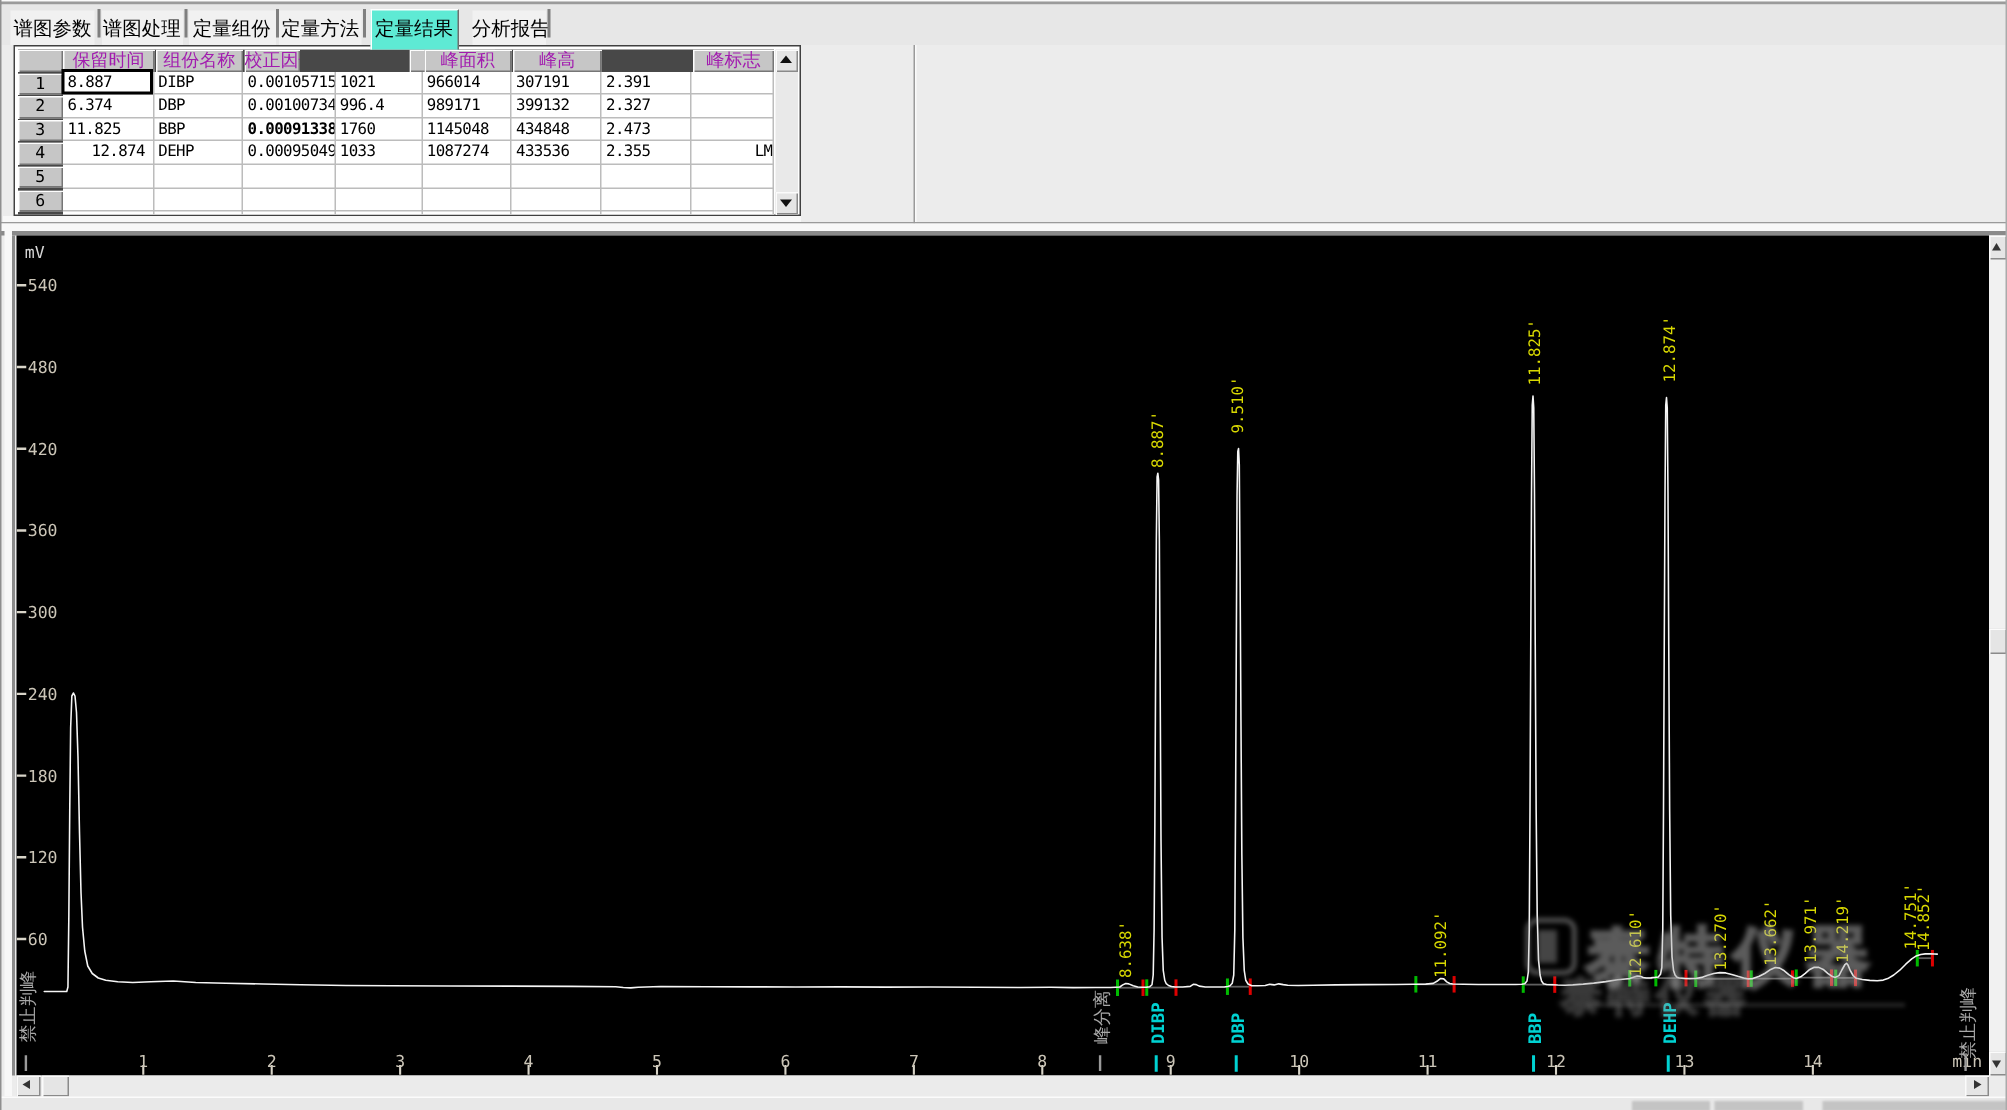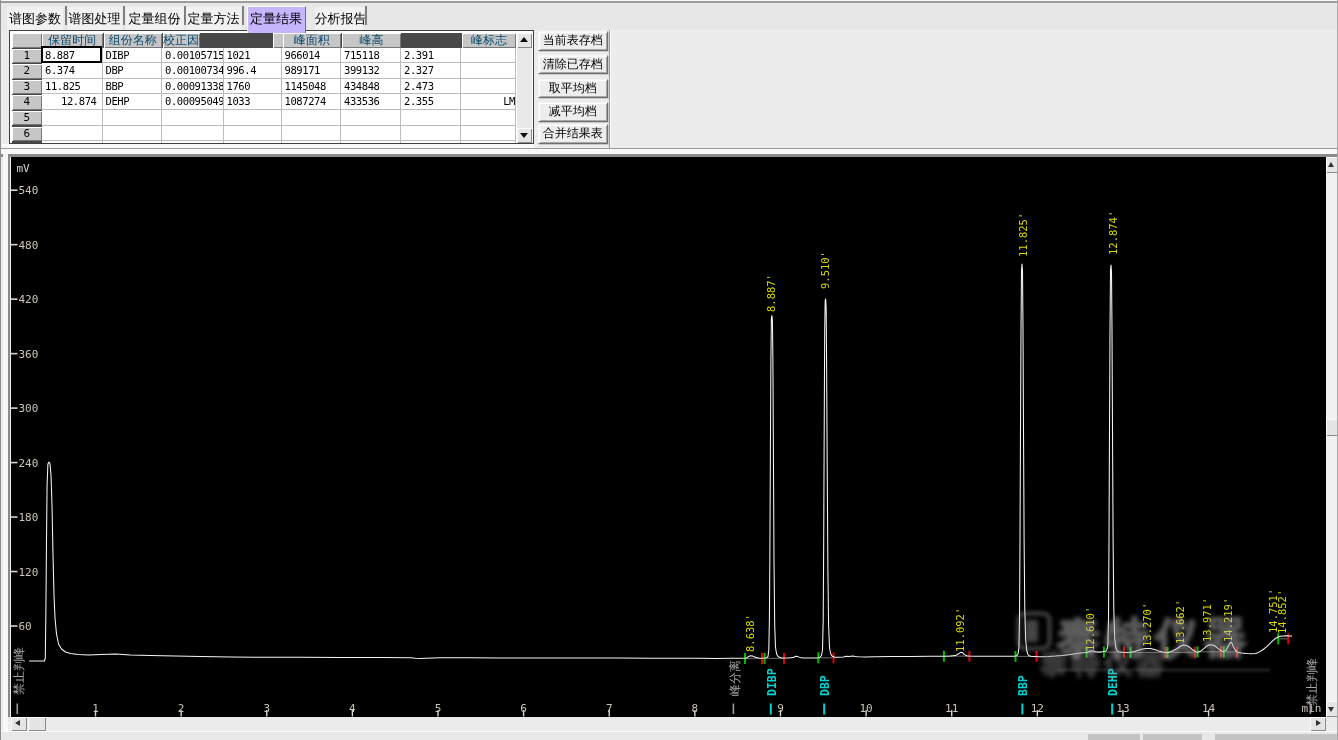--- a/index.html
+++ b/index.html
@@ -11,28 +11,28 @@
   #top-edge{left:0;top:0;width:1338px;height:1px;background:#fafafa;}
   #top-edge2{left:0;top:1px;width:1338px;height:1.5px;background:#9b9b9b;}
   #left-edge{left:0;top:0;width:1px;height:740px;background:#8f8f8f;}
   #right-edge{left:1337px;top:0;width:1px;height:740px;background:#aaaaaa;}
   
   #tabbar{left:1px;top:2.5px;width:1336px;height:27.5px;background:#e7e7e7;}
   .tab{position:absolute;top:3.5px;height:24.5px;background:#f1f1f1;color:#000;
        font-size:13px;line-height:24px;text-align:center;white-space:nowrap;}
   .tab.inactive{top:4.5px;height:22.5px;}
   .tab.active{border-top:1.5px solid #fdfdfd;border-left:1.5px solid #fdfdfd;border-right:1.5px solid #6f6f6f;
-       height:26.5px;background:#c4b5fd;z-index:3;}
+       height:26.5px;background:#5eead4;z-index:3;}
   .tabsep{position:absolute;top:3.5px;width:2px;height:19px;background:#7f7f7f;}
   
   #panel{left:1px;top:30px;width:1336px;height:119.5px;background:#ececec;}
   #table-border{left:8px;top:0px;width:525px;height:113.5px;border:1.5px solid #404040;background:#ffffff;}
   #table-white-under{left:1px;top:113.5px;width:532px;height:4px;background:#f8f8f8;}
   #hdr-strip{left:1.5px;top:1.5px;height:15px;background:#484848;width:506.5px;}
-  .hcell{position:absolute;top:0;height:15px;background:#c6c6c6;color:#0c4a6e;font-size:12px;
+  .hcell{position:absolute;top:0;height:15px;background:#c6c6c6;color:#a21caf;font-size:12px;
          line-height:14.5px;text-align:center;box-shadow:inset 1px 1px 0 #fdfdfd, inset -1px -1px 0 #767676;
          overflow:hidden;white-space:nowrap;}
   #rownum-strip{left:1.5px;top:1.5px;width:30.5px;background:#484848;height:110.2px;}
   .rcell{position:absolute;left:0;width:30.5px;background:#c6c6c6;color:#000;font-size:11px;
          font-family:"DejaVu Sans Mono",monospace;text-align:center;
          box-shadow:inset 1px 1px 0 #fdfdfd, inset -1px -1px 0 #767676;}
   #grid{left:32px;top:16.5px;width:474px;height:95.2px;background:#fff;overflow:hidden;}
   .gline-v{position:absolute;top:0;width:1px;height:100%;background:#bcbcbc;}
   .gline-h{position:absolute;left:0;height:1px;width:100%;background:#bcbcbc;}
   .dcell{position:absolute;color:#000;font-size:10.5px;letter-spacing:-0.4px;font-family:"DejaVu Sans Mono",monospace;
@@ -122,34 +122,34 @@
           <div class="gline-h" style="top: 30.2px;"></div>
           <div class="gline-h" style="top: 45.8px;"></div>
           <div class="gline-h" style="top: 61.4px;"></div>
           <div class="gline-h" style="top: 77px;"></div>
           <div class="gline-h" style="top: 92.6px;"></div>
           <div class="dcell" style="left: 0px; top: 0px; width: 59.5px; height: 14.6px; line-height: 14.6px;">8.887</div>
           <div class="dcell" style="left: 60.5px; top: 0px; width: 58.5px; height: 14.6px; line-height: 14.6px;">DIBP</div>
           <div class="dcell" style="left: 120px; top: 0px; width: 60.5px; height: 14.6px; line-height: 14.6px;">0.00105715</div>
           <div class="dcell" style="left: 181.5px; top: 0px; width: 57px; height: 14.6px; line-height: 14.6px;">1021</div>
           <div class="dcell" style="left: 239.5px; top: 0px; width: 58.5px; height: 14.6px; line-height: 14.6px;">966014</div>
-          <div class="dcell" style="left: 299px; top: 0px; width: 59px; height: 14.6px; line-height: 14.6px;">715118</div>
+          <div class="dcell" style="left: 299px; top: 0px; width: 59px; height: 14.6px; line-height: 14.6px;">307191</div>
           <div class="dcell" style="left: 359px; top: 0px; width: 59px; height: 14.6px; line-height: 14.6px;">2.391</div>
           <div class="dcell" style="left: 419px; top: 0px; width: 54px; height: 14.6px; line-height: 14.6px;"></div>
           <div class="dcell" style="left: 0px; top: 15.6px; width: 59.5px; height: 14.6px; line-height: 14.6px;">6.374</div>
           <div class="dcell" style="left: 60.5px; top: 15.6px; width: 58.5px; height: 14.6px; line-height: 14.6px;">DBP</div>
           <div class="dcell" style="left: 120px; top: 15.6px; width: 60.5px; height: 14.6px; line-height: 14.6px;">0.00100734</div>
           <div class="dcell" style="left: 181.5px; top: 15.6px; width: 57px; height: 14.6px; line-height: 14.6px;">996.4</div>
           <div class="dcell" style="left: 239.5px; top: 15.6px; width: 58.5px; height: 14.6px; line-height: 14.6px;">989171</div>
           <div class="dcell" style="left: 299px; top: 15.6px; width: 59px; height: 14.6px; line-height: 14.6px;">399132</div>
           <div class="dcell" style="left: 359px; top: 15.6px; width: 59px; height: 14.6px; line-height: 14.6px;">2.327</div>
           <div class="dcell" style="left: 419px; top: 15.6px; width: 54px; height: 14.6px; line-height: 14.6px;"></div>
           <div class="dcell" style="left: 0px; top: 31.2px; width: 59.5px; height: 14.6px; line-height: 14.6px;">11.825</div>
           <div class="dcell" style="left: 60.5px; top: 31.2px; width: 58.5px; height: 14.6px; line-height: 14.6px;">BBP</div>
-          <div class="dcell" style="left: 120px; top: 31.2px; width: 60.5px; height: 14.6px; line-height: 14.6px;">0.00091338</div>
+          <div class="dcell" style="left: 120px; top: 31.2px; width: 60.5px; height: 14.6px; line-height: 14.6px; font-weight: bold;">0.00091338</div>
           <div class="dcell" style="left: 181.5px; top: 31.2px; width: 57px; height: 14.6px; line-height: 14.6px;">1760</div>
           <div class="dcell" style="left: 239.5px; top: 31.2px; width: 58.5px; height: 14.6px; line-height: 14.6px;">1145048</div>
           <div class="dcell" style="left: 299px; top: 31.2px; width: 59px; height: 14.6px; line-height: 14.6px;">434848</div>
           <div class="dcell" style="left: 359px; top: 31.2px; width: 59px; height: 14.6px; line-height: 14.6px;">2.473</div>
           <div class="dcell" style="left: 419px; top: 31.2px; width: 54px; height: 14.6px; line-height: 14.6px;"></div>
           <div class="dcell" style="left: 0px; top: 46.8px; width: 59.5px; height: 14.6px; line-height: 14.6px; padding-left: 19px;">12.874</div>
           <div class="dcell" style="left: 60.5px; top: 46.8px; width: 58.5px; height: 14.6px; line-height: 14.6px;">DEHP</div>
           <div class="dcell" style="left: 120px; top: 46.8px; width: 60.5px; height: 14.6px; line-height: 14.6px;">0.00095049</div>
           <div class="dcell" style="left: 181.5px; top: 46.8px; width: 57px; height: 14.6px; line-height: 14.6px;">1033</div>
           <div class="dcell" style="left: 239.5px; top: 46.8px; width: 58.5px; height: 14.6px; line-height: 14.6px;">1087274</div>
@@ -177,27 +177,20 @@
         <div id="tbl-vscroll" class="abs">
           <div class="sbtn" style="left: 0px; top: 0px; width: 15.5px; height: 15px;">
             <div class="tri" style="border-left: 4px solid transparent; border-right: 4px solid transparent; border-bottom: 5.5px solid rgb(17, 17, 17); left: 3.5px; top: 4.5px;"></div>
           </div>
           <div class="sbtn" style="left: 0px; top: 95.2px; width: 15.5px; height: 15px;">
             <div class="tri" style="border-left: 4px solid transparent; border-right: 4px solid transparent; border-top: 5.5px solid rgb(17, 17, 17); left: 3.5px; top: 5px;"></div>
           </div>
         </div>
       </div>
     <div class="abs" id="table-white-under"></div>
-    <div class="abs" id="btn-col">
-        <div class="pbtn" style="top: 1.4px; height: 19.3px; line-height: 17.3px;">当前表存档</div>
-        <div class="pbtn" style="top: 25.4px; height: 19.1px; line-height: 17.1px;">清除已存档</div>
-        <div class="pbtn" style="top: 48.7px; height: 19.3px; line-height: 17.3px;">取平均档</div>
-        <div class="pbtn" style="top: 72.4px; height: 19.2px; line-height: 17.2px;">减平均档</div>
-        <div class="pbtn" style="top: 94.3px; height: 19.3px; line-height: 17.3px;">合并结果表</div>
-      </div>
     <div class="abs" id="panel-divider-d"></div>
     <div class="abs" id="panel-divider-w"></div>
   </div>
   <div class="abs" id="band-gray1"></div>
   <div class="abs" id="band-white"></div>
   <div class="abs" id="band-gray2"></div>
   <div class="abs" id="left-white"></div>
   <div class="abs" id="left-gray2"></div>
   <div class="abs" id="plot">
     <svg id="plot-svg" width="1315.5" height="559.5" viewBox="10.5 157 1315.5 559.5" xmlns="http://www.w3.org/2000/svg">

